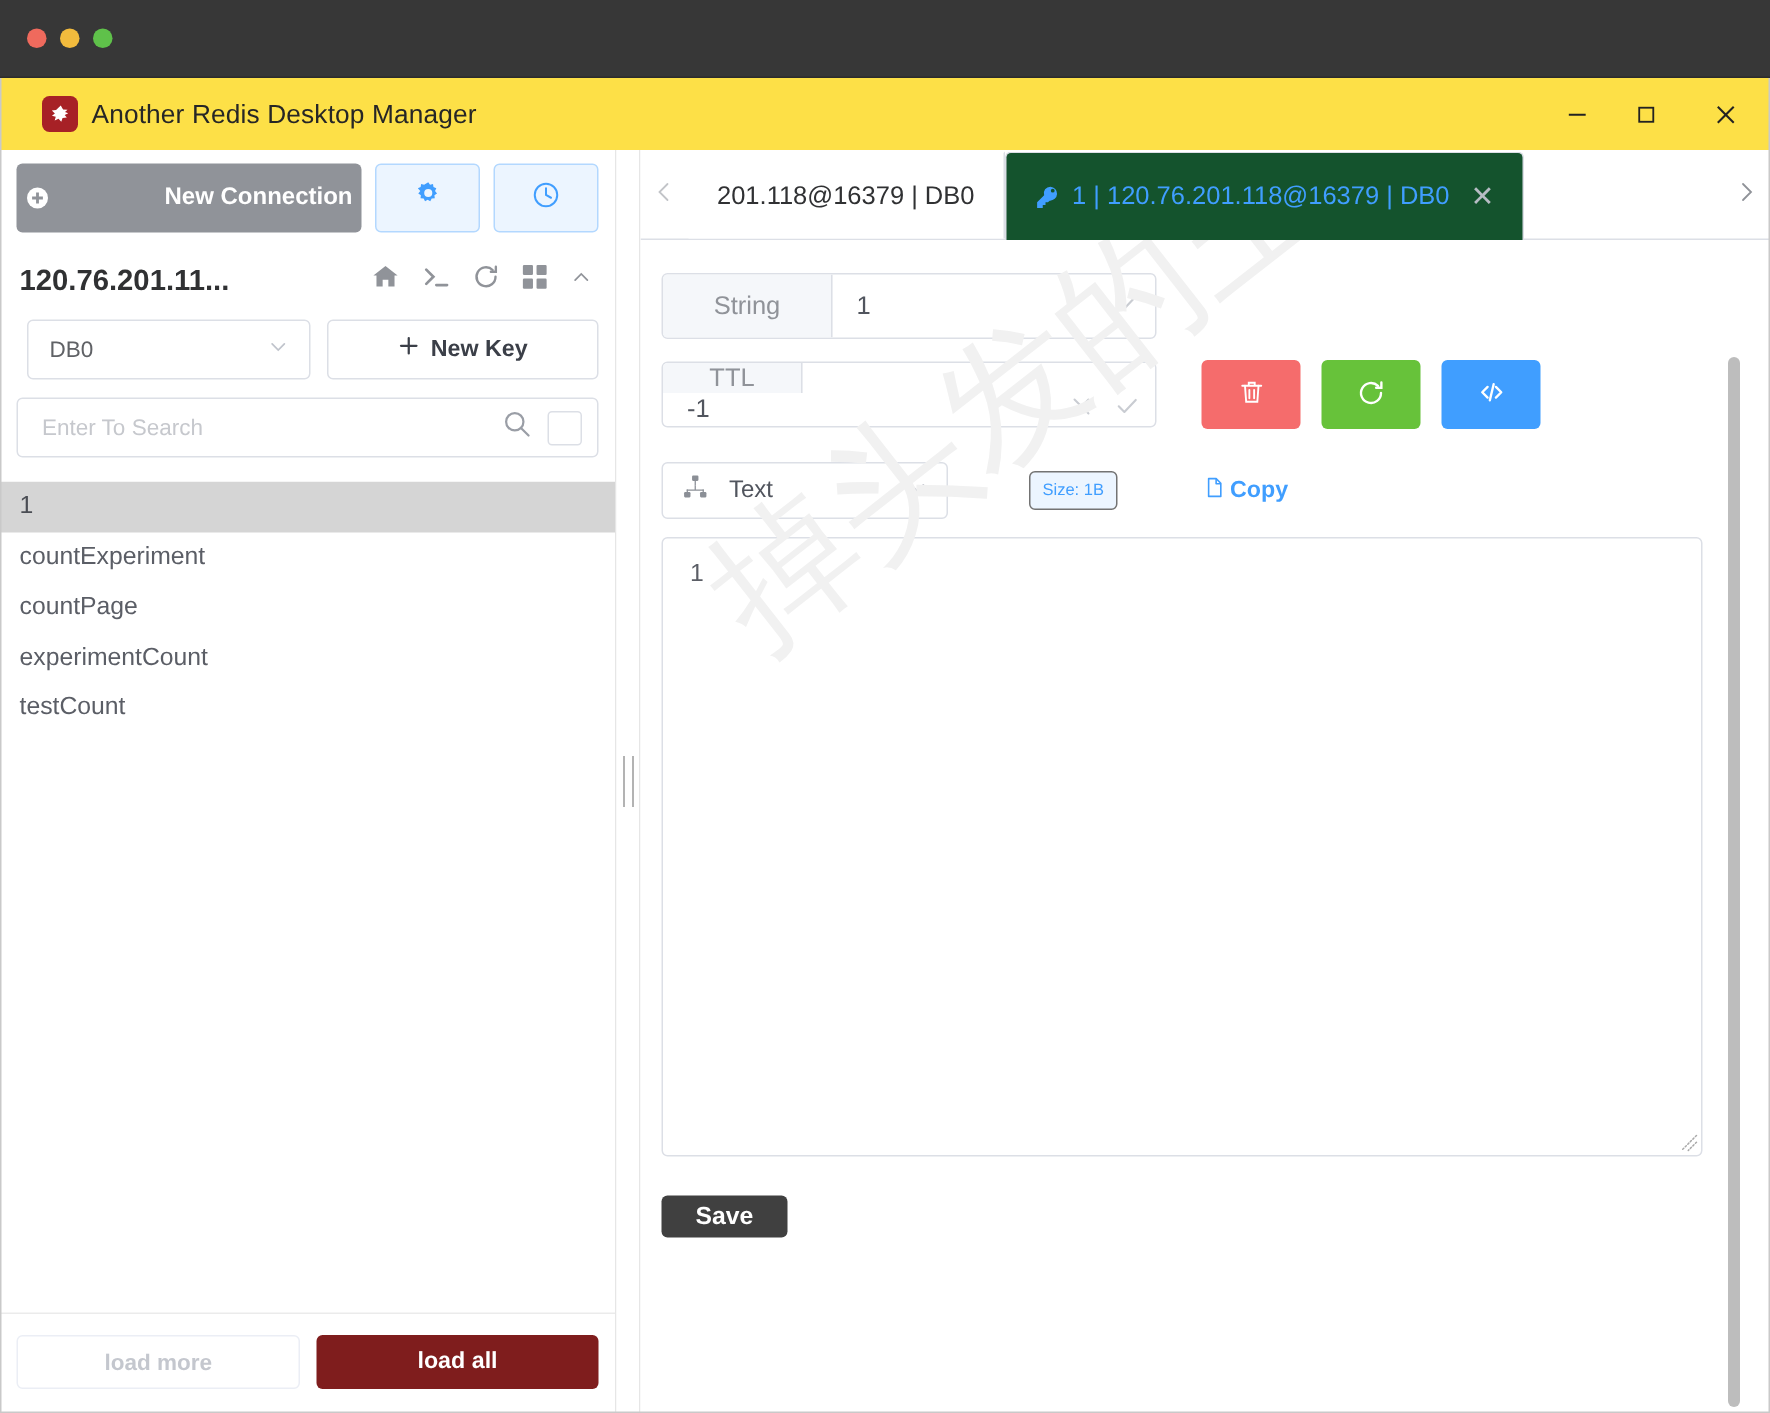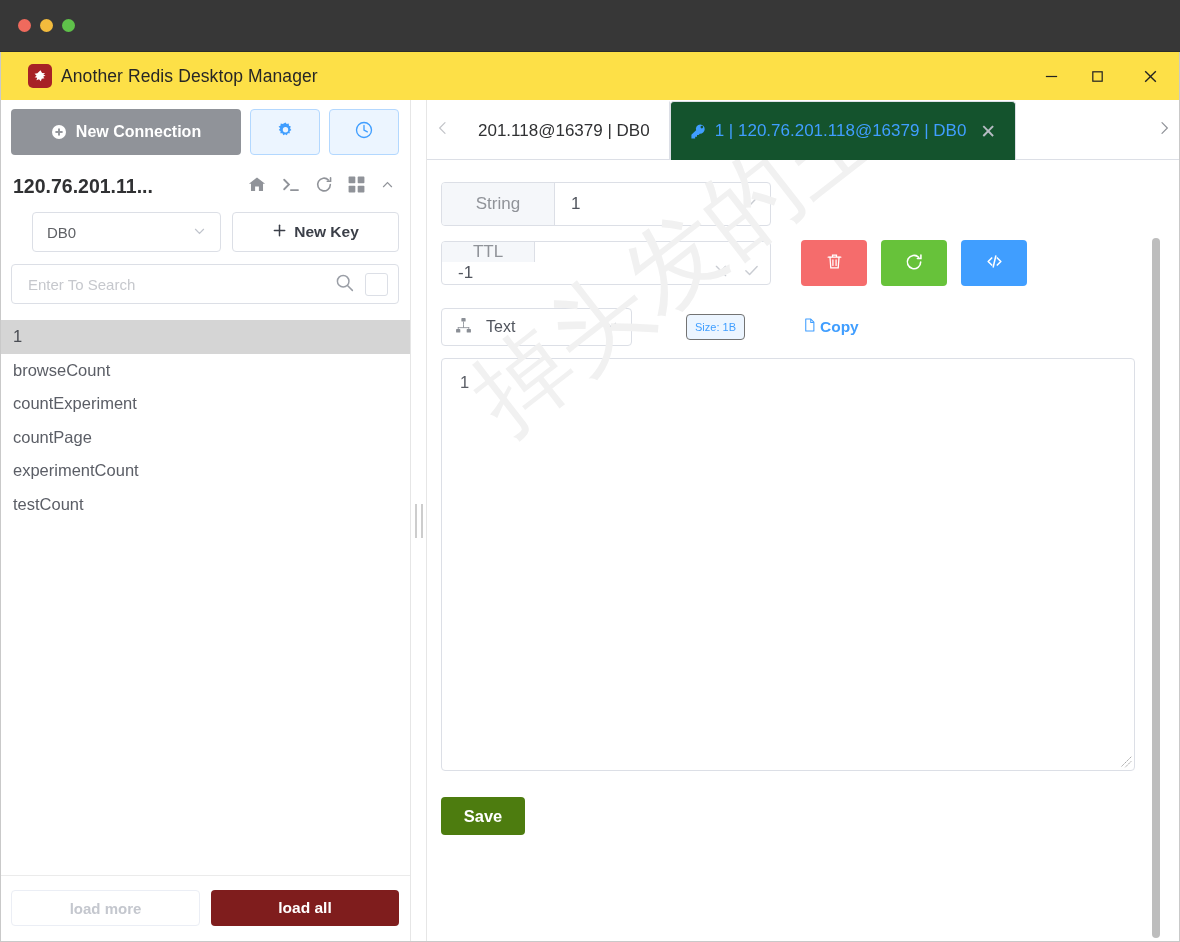--- a/index.html
+++ b/index.html
@@ -104,21 +104,21 @@
     flex: 1;
     height: 46px;
     background: #909399;
     color: #fff;
     border: none;
     border-radius: 4px;
     font-size: 16px;
     font-weight: bold;
     display: flex;
     align-items: center;
-    justify-content: center;
+    justify-content: space-between;
     gap: 9px;
     cursor: pointer;
     font-family: "Liberation Sans", sans-serif;
   }
   .icon-btn-lite {
     width: 70px; height: 46px;
     border: 1px solid #b3d8ff;
     background: #ecf5ff;
     border-radius: 4px;
     display: flex; align-items: center; justify-content: center;
@@ -144,21 +144,20 @@
     display: flex;
     align-items: center;
     gap: 13px;
     color: #909399;
   }
 
   .db-row {
     display: flex;
     gap: 11px;
     padding: 10px 11px 0 18px;
-    margin-left: 14px;
   }
   .db-select {
     width: 189px;
     height: 40px;
     border: 1px solid #dcdfe6;
     border-radius: 4px;
     display: flex;
     align-items: center;
     padding: 0 12px 0 14px;
     box-sizing: border-box;
@@ -495,22 +494,22 @@
   .value-area .resize-grip {
     position: absolute;
     right: 2px; bottom: 2px;
     width: 14px; height: 14px;
     color: #a9a9a9;
   }
 
   .save-btn {
     margin-top: 26px;
     width: 84px;
-    height: 38px;
-    background: #4d7c0f;
+    height: 28px;
+    background: #404040;
     color: #fff;
     border: none;
     border-radius: 4px;
     font-size: 16.5px;
     font-weight: bold;
     cursor: pointer;
     font-family: "Liberation Sans", sans-serif;
   }
 
   
@@ -683,23 +682,20 @@
             <circle cx="10.5" cy="10.5" r="6.6"></circle>
               <path d="M15.4 15.4 21 21"></path>
           </svg>
         </span>
         <span class="search-chk"></span>
       </div>
 
       <div class="key-list">
         <div class="key-item selected">
             <span>1</span>
-          </div>
-        <div class="key-item">
-            <span>browseCount</span>
           </div>
         <div class="key-item">
             <span>countExperiment</span>
           </div>
         <div class="key-item">
             <span>countPage</span>
           </div>
         <div class="key-item">
             <span>experimentCount</span>
           </div>

